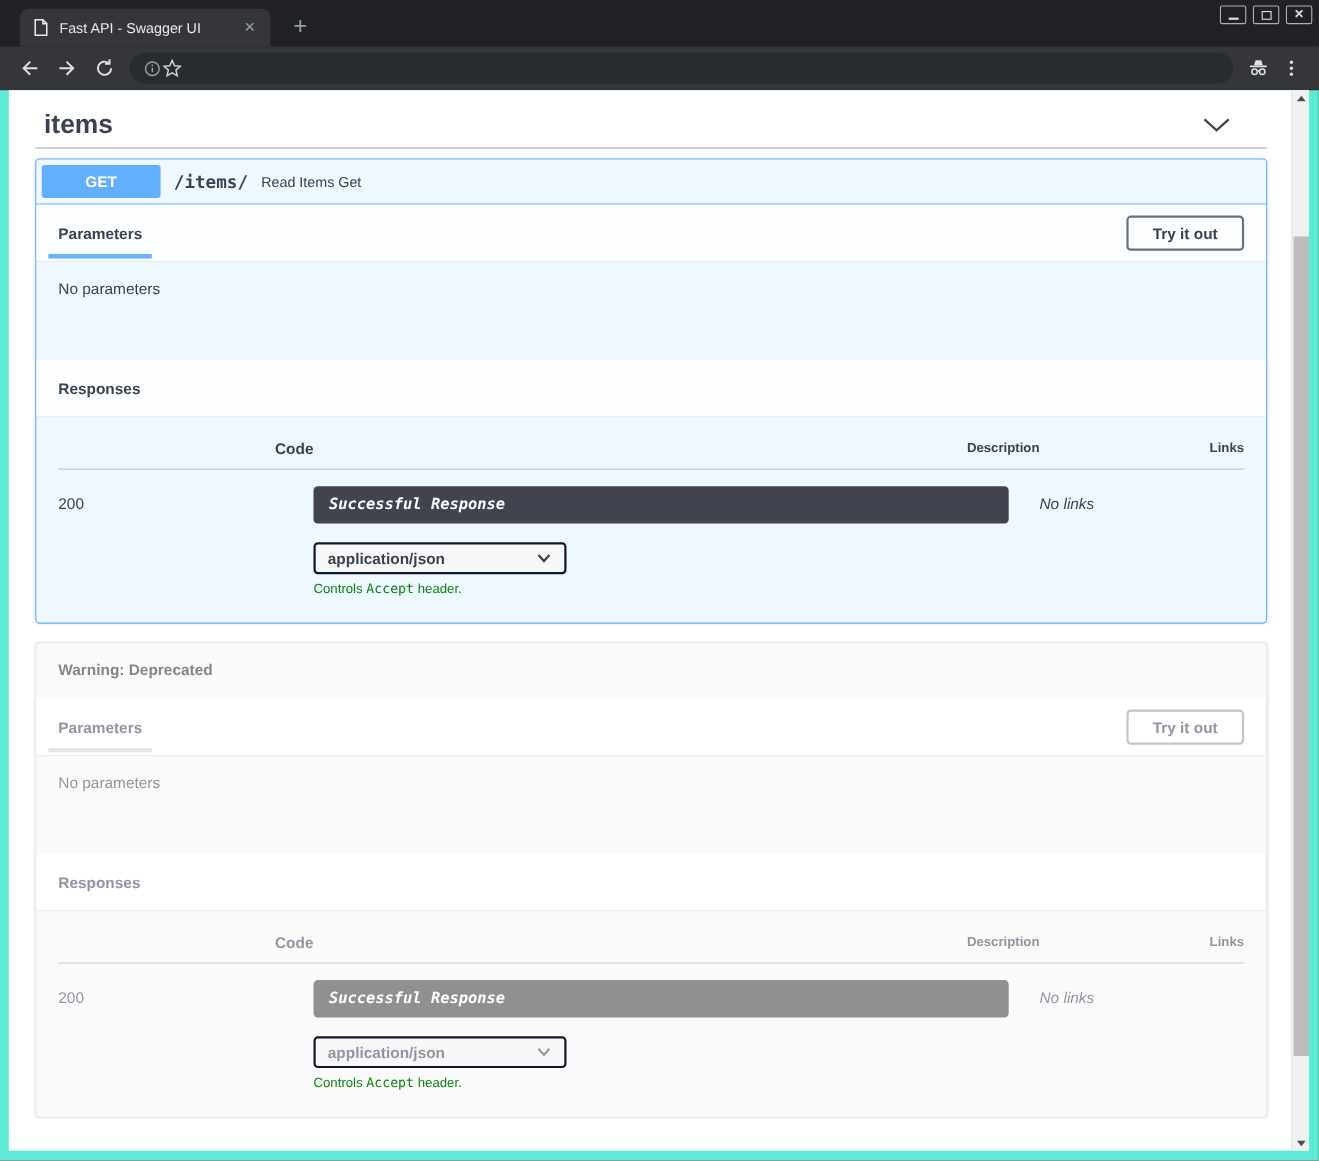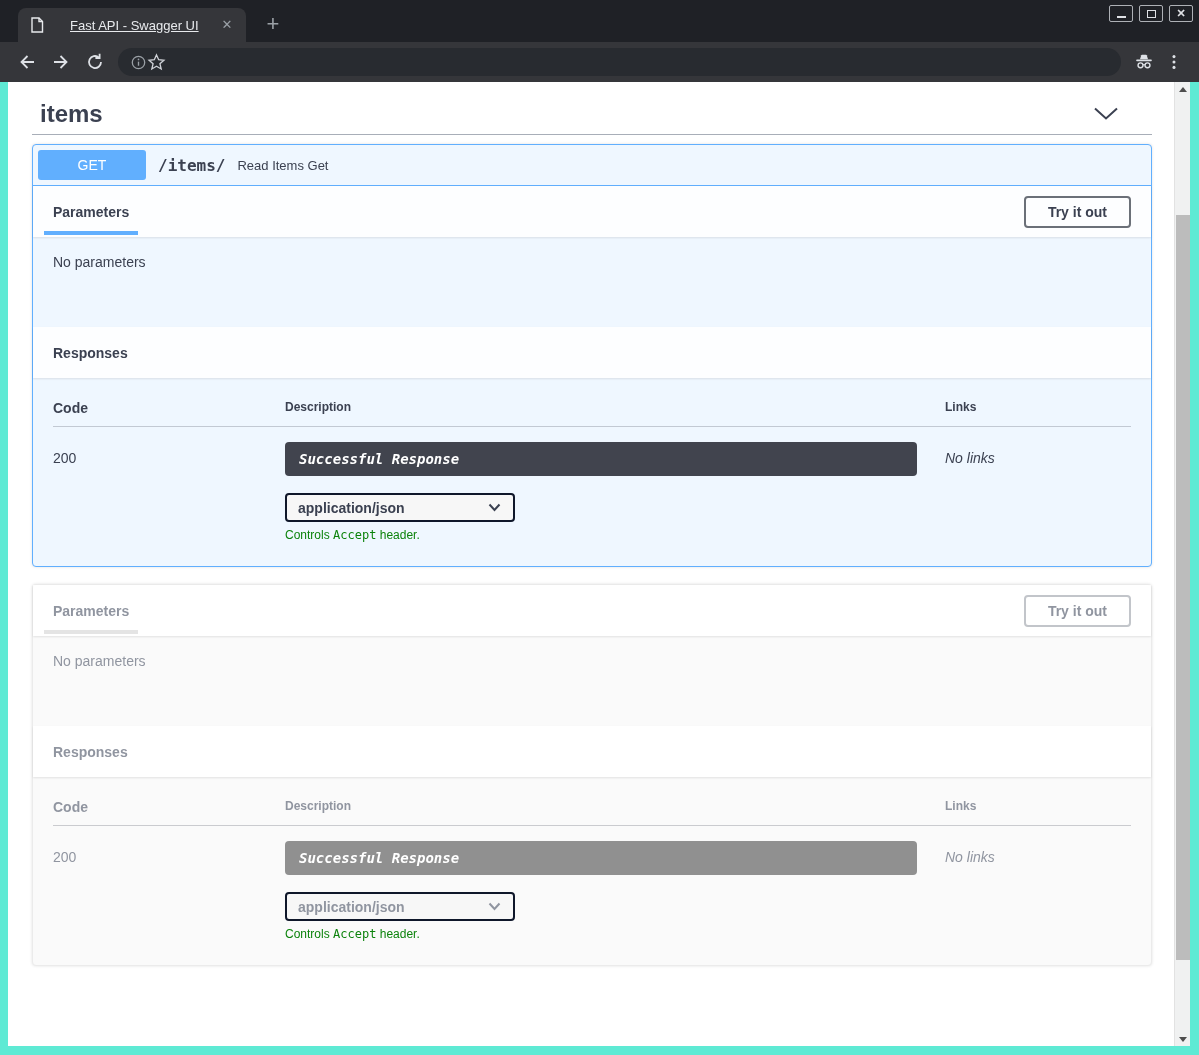--- a/index.html
+++ b/index.html
@@ -3,21 +3,21 @@
 <meta charset="utf-8">
 <style>
   * { margin:0; padding:0; box-sizing:border-box; }
   html,body { width:1199px; height:1055px; }
   body { background:#17191d; font-family:"Liberation Sans", sans-serif; overflow:hidden; }
 
   
   .titlebar { height:42px; background:#1f2126; position:relative; display:flex; align-items:flex-end; }
   .tab { width:228px; height:34px; margin-left:18px; background:#35363a; border-radius:8px 8px 0 0;
          display:flex; align-items:center; padding:0 10px 0 12px; color:#e8eaed; font-size:13px; }
-  .tab-title { flex:1; white-space:nowrap; overflow:hidden; margin-left:26px;text-decoration:underline; }
+  .tab-title { flex:1; white-space:nowrap; overflow:hidden; margin-left:10px; }
   .tab-close { color:#9aa0a6; font-size:13px; width:18px; height:18px; line-height:18px; text-align:center; border-radius:50%; }
   .newtab { color:#9aa0a6; font-size:22px; font-weight:400; margin:0 0 5px 14px; width:26px; text-align:center; }
   .winctl { position:absolute; top:5px; right:6px; display:flex; gap:6px; }
   .winbtn { width:24px; height:17px; border:1px solid #aeb1b6; border-radius:2px; display:flex; align-items:center; justify-content:center; color:#dfe1e5; font-size:10px; }
   .winbtn .mini { width:9px; height:0; border-top:2px solid #dfe1e5; margin-top:6px; }
   .winbtn .maxi { width:9px; height:8px; border:1.5px solid #dfe1e5; }
   .winbtn .clos { font-size:11px; font-weight:700; line-height:1; }
 
   .toolbar { height:40px; background:#35363a; display:flex; align-items:center; padding:0 10px; }
   .navbtn { width:30px; height:30px; display:flex; align-items:center; justify-content:center; margin:0 2px; border-radius:50%; }
@@ -49,41 +49,41 @@
   .op { border-radius:4px; margin-top:9px; box-shadow:0 0 3px rgba(0,0,0,.12);
         --txt:#3b4151; --border:#61affe; --blockbg:#eff7ff; --methodbg:#61affe;
         --boxbg:#41444e; --tabbar:#61affe; --btnb:#6b7078; }
   .op.deprecated { --txt:#9095a0; --border:#ebebeb; --blockbg:#fafafa; --methodbg:#ebebeb;
         --boxbg:#909090; --tabbar:#e4e4e4; --btnb:#c2c5ca; margin-top:17px; }
   .op { border:1px solid var(--border); background:var(--blockbg); }
 
   .op-summary { display:flex; align-items:center; padding:5px; border-bottom:1px solid var(--border); cursor:pointer; }
   .op.deprecated .op-summary { border-bottom:none; }
   .method { width:108px; padding:7px 0; text-align:center; background:var(--methodbg); color:#fff;
-            font-weight:400; font-size:14px; border-radius:3px; }
+            font-weight:700; font-size:14px; border-radius:3px; }
   .path { font-family:"DejaVu Sans Mono", monospace; font-weight:700; font-size:16px; color:var(--txt); margin-left:12px; }
   .op.deprecated .path { text-decoration:line-through; }
   .op-sumdesc { font-size:13px; color:var(--txt); margin-left:12px; }
 
   .op-warn { padding:16px 20px 18px; font-size:14px; font-weight:700; color:#83868d; }
 
   .sec-head { height:51px; display:flex; align-items:center; justify-content:space-between;
               padding:0 20px; background:rgba(255,255,255,.85); box-shadow:0 1px 2px rgba(0,0,0,.1); position:relative; }
   .sec-head h4 { font-size:14px; font-weight:700; color:var(--txt); position:relative; align-self:stretch; display:flex; align-items:center; }
   .sec-head h4.tabbed:after { content:""; position:absolute; left:-9px; bottom:2px; width:calc(100% + 18px); height:4px; background:var(--tabbar); }
   .btn-try { padding:6px 22px; font-size:14px; font-weight:700; color:var(--txt);
              background:transparent; border:2px solid var(--btnb); border-radius:4px; cursor:pointer;
              font-family:"Liberation Sans", sans-serif; }
 
   .noparams { height:90px; padding:17px 20px; font-size:14px; color:var(--txt); }
 
   .resp-body { padding:10px 20px 24px; }
   .resp-grid { display:grid; grid-template-columns:232px 660px 1fr; align-items:start; }
   .resp-headrow { padding:12px 0 10px; border-bottom:1px solid rgba(59,65,81,.25); }
-  .col-h { font-size:12px; font-weight:700; color:var(--txt); }
+  .col-h { font-size:12px; font-weight:700; color:var(--txt);text-align:right; }
   .col-h.code { font-size:14px; }
   .resp-row { padding-top:15px; }
   .resp-code { font-size:14px; color:var(--txt); padding-top:8px; }
   .resp-desc { padding-right:28px; }
   .resp-box { height:34px; display:flex; align-items:center; padding:0 14px; border-radius:4px;
               background:var(--boxbg); color:#fff; font-family:"DejaVu Sans Mono", monospace;
               font-style:italic; font-weight:700; font-size:14px; }
   .mediatype { margin-top:17px; width:230px; height:29px; background:#f7f7f7; border:2px solid #0f172a;
                border-radius:4px; display:flex; align-items:center; justify-content:space-between;
                padding:0 12px 0 11px; cursor:pointer; }
@@ -221,20 +221,21 @@
             </div>
             <div class="accept-note"><span>Controls </span><span class="mono">Accept</span><span> header.</span></div>
           </div>
           <span class="resp-links">No links</span>
         </div>
       </div>
     </div>
 
     <div class="op deprecated">
 
+      <div class="op-warn">Warning: Deprecated</div>
 
       <div class="sec-head">
         <h4 class="tabbed">Parameters</h4>
         <button class="btn-try">Try it out</button>
       </div>
       <div class="noparams">No parameters</div>
 
       <div class="sec-head">
         <h4>Responses</h4>
       </div>

